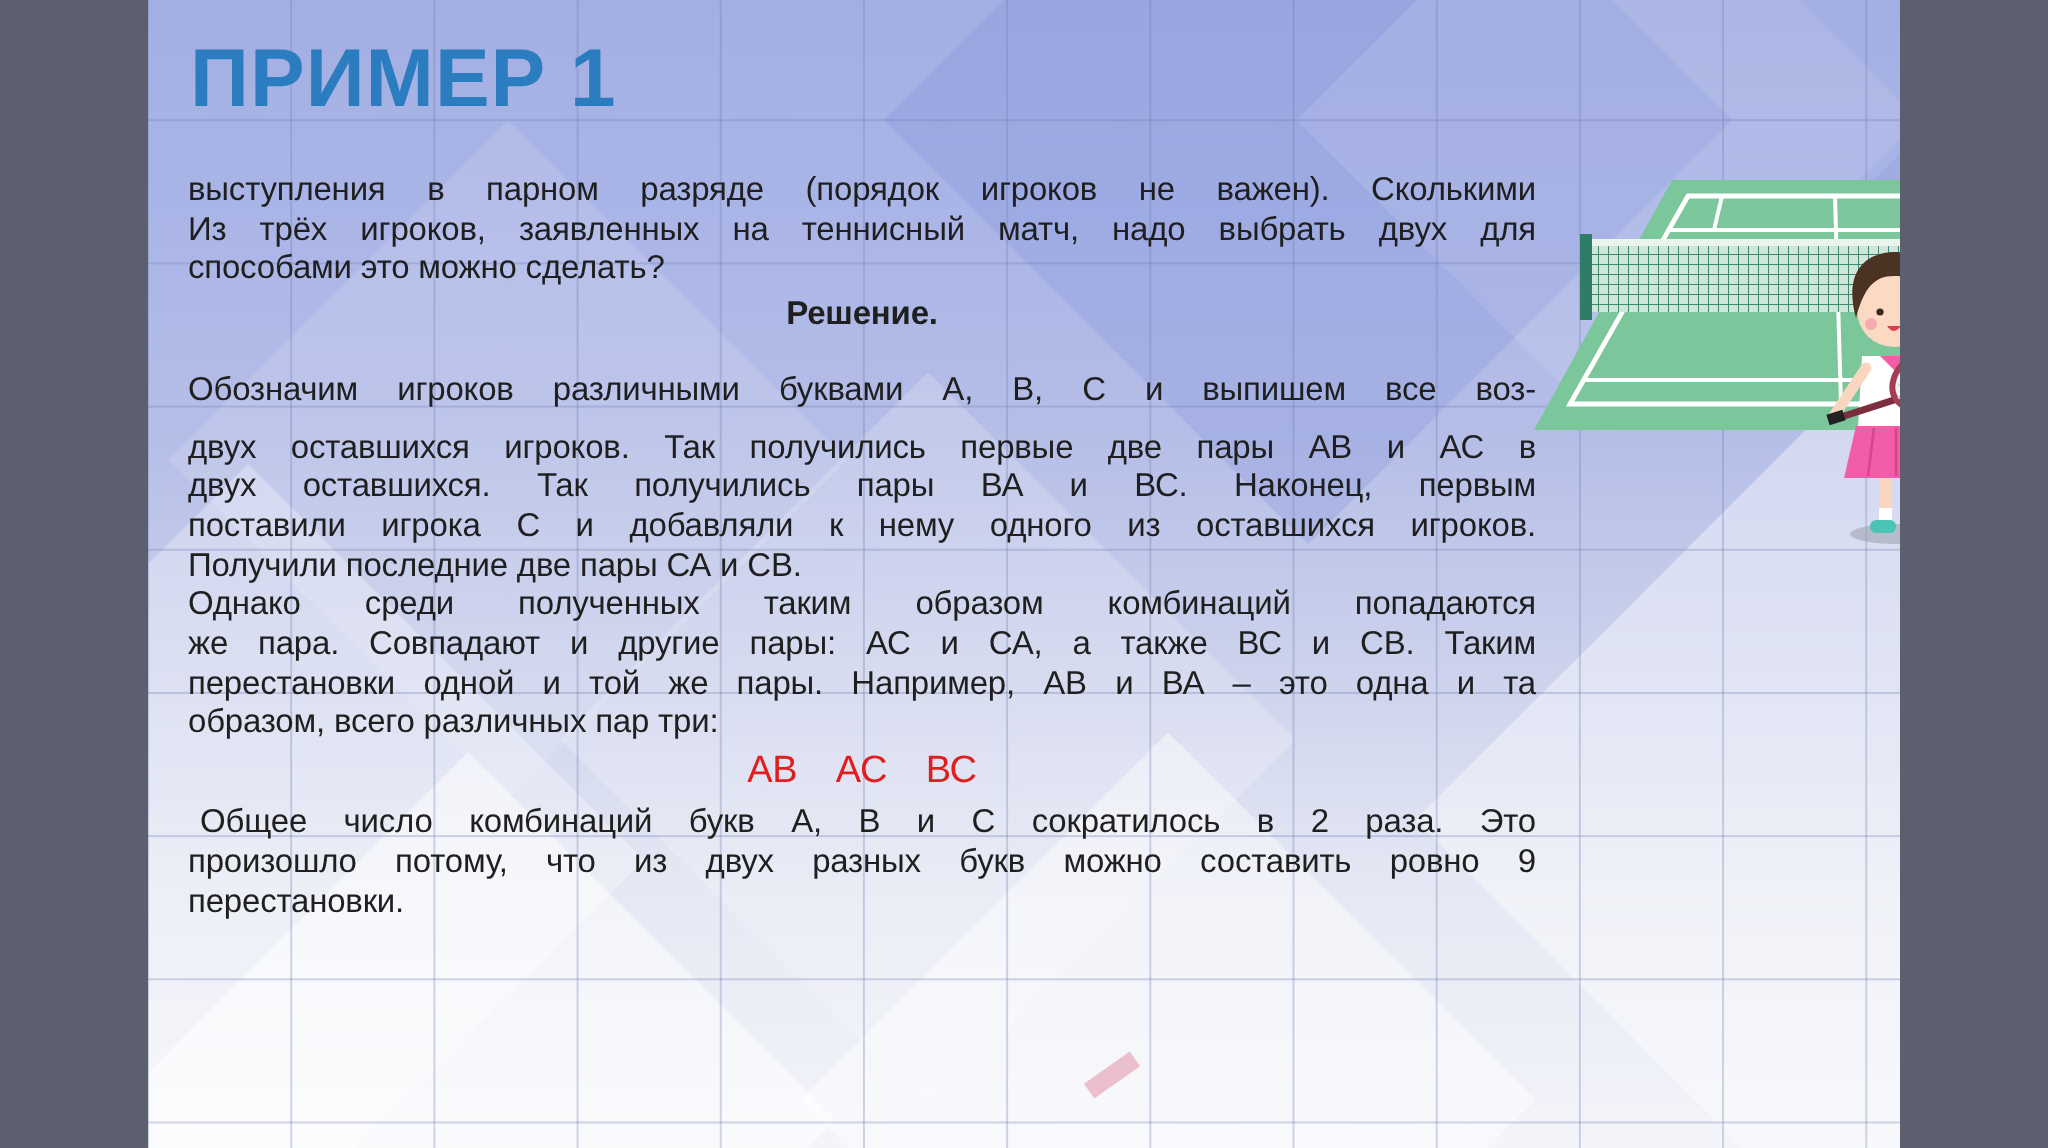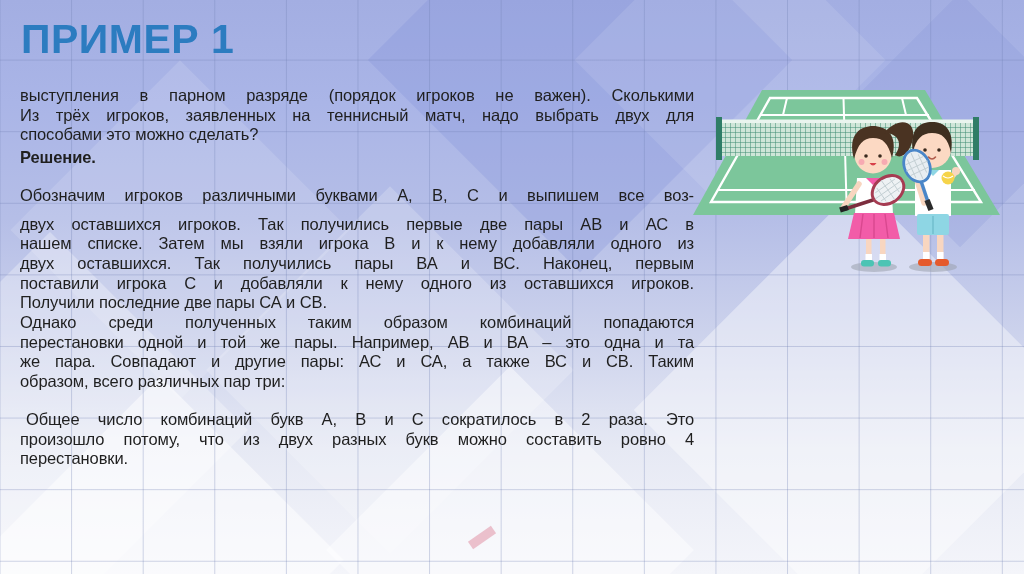--- a/index.html
+++ b/index.html
@@ -1,44 +1,44 @@
 <!DOCTYPE html>
 <html><head>
 <meta charset="utf-8">
 <style>
   html,body{margin:0;padding:0;background:#5b5f6e;}
   .slide{
-    position:relative; width:1024px; height:574px; margin:0 auto; overflow:hidden;
+    position:relative; width:876px; height:574px; margin:0 auto; overflow:hidden;
     background:linear-gradient(180deg,#a3aee2 0%,#aab5e7 18%,#b5bee7 38%,#ccd2ec 58%,#e6e9f4 78%,#f4f5fa 100%);
     font-family:"Liberation Sans", sans-serif;
   }
   .shape{position:absolute; transform:rotate(45deg);}
   .grid{
     position:absolute; inset:0; pointer-events:none;
     background-image:
       linear-gradient(to right, rgba(110,126,178,.32) 1px, transparent 1px),
       linear-gradient(to bottom, rgba(110,126,178,.32) 1px, transparent 1px);
     background-size:71.6px 71.6px; background-position:-0.5px -12px;
   }
   .title{
     position:absolute; left:21px; top:16px; font-size:41px; font-weight:bold;
     color:#2c7cc0; letter-spacing:.5px;
   }
   .content{
     position:absolute; left:20px; top:86px; width:674px;
     font-size:16.5px; line-height:19.7px; color:#1f1f1f; letter-spacing:-0.1px;
   }
   .jl{text-align:justify; text-align-last:justify;}
-  .heading{font-weight:bold; margin-top:3px;}
+  .heading{text-align:center; font-weight:bold; margin-top:3px;}
   .redline{
     text-align:center; color:#e01e20; font-size:19px; line-height:21px;
     word-spacing:14px; font-weight:400;
   }
   .b3{margin-top:18px;} .b4{margin-top:12px;} .b5{margin-top:9px;}
-  .b6{margin-top:0;} .b7{margin-top:3px;} .b8{margin-top:18px;}
+  .b6{margin-top:0;} .b7{margin-top:3px;} .b8{margin-top:6px;}
   .indent1{text-indent:6px;}
   .tennis{position:absolute; left:690px; top:82px;}
 </style>
 </head>
 <body>
 
 <div class="slide">
 
   <div class="shape" style="left:430px;top:-90px;width:300px;height:300px;background:rgba(125,140,215,.25);"></div>
   <div class="shape" style="left:620px;top:-50px;width:220px;height:220px;background:rgba(255,255,255,.10);"></div>
@@ -155,34 +155,34 @@
 
     <div class="heading b2">Решение.</div>
 
     <div class="para b3">
       <div class="jl">Обозначим игроков различными буквами А, В, С и выпишем все воз-</div>
     </div>
 
 
     <div class="para b5">
       <div class="jl">двух оставшихся игроков. Так получились первые две пары АВ и АС в</div>
-      <div class="jl">нашем списке. Затем мы взяли игрока В и к нему добавляли одного из</div>
       <div class="jl">двух оставшихся. Так получились пары ВА и ВС. Наконец, первым</div>
       <div class="jl">поставили игрока С и добавляли к нему одного из оставшихся игроков.</div>
       <div>Получили последние две пары СА и СВ.</div>
     </div>
 
     <div class="para b6">
       <div class="jl">Однако среди полученных таким образом комбинаций попадаются</div>
+      <div class="jl">же пара. Совпадают и другие пары: АС и СА, а также ВС и СВ. Таким</div>
       <div class="jl">перестановки одной и той же пары. Например, АВ и ВА – это одна и та</div>
-      <div class="jl">же пара. Совпадают и другие пары: АС и СА, а также ВС и СВ. Таким</div>
       <div>образом, всего различных пар три:</div>
     </div>
 
+    <div class="redline b7">АВ АС ВС</div>
 
     <div class="para b8">
       <div class="jl indent1">Общее число комбинаций букв А, В и С сократилось в 2 раза. Это</div>
-      <div class="jl">произошло потому, что из двух разных букв можно составить ровно 4</div>
+      <div class="jl">произошло потому, что из двух разных букв можно составить ровно 9</div>
       <div>перестановки.</div>
     </div>
 
   </div>
 </div>
 
 </body></html>

